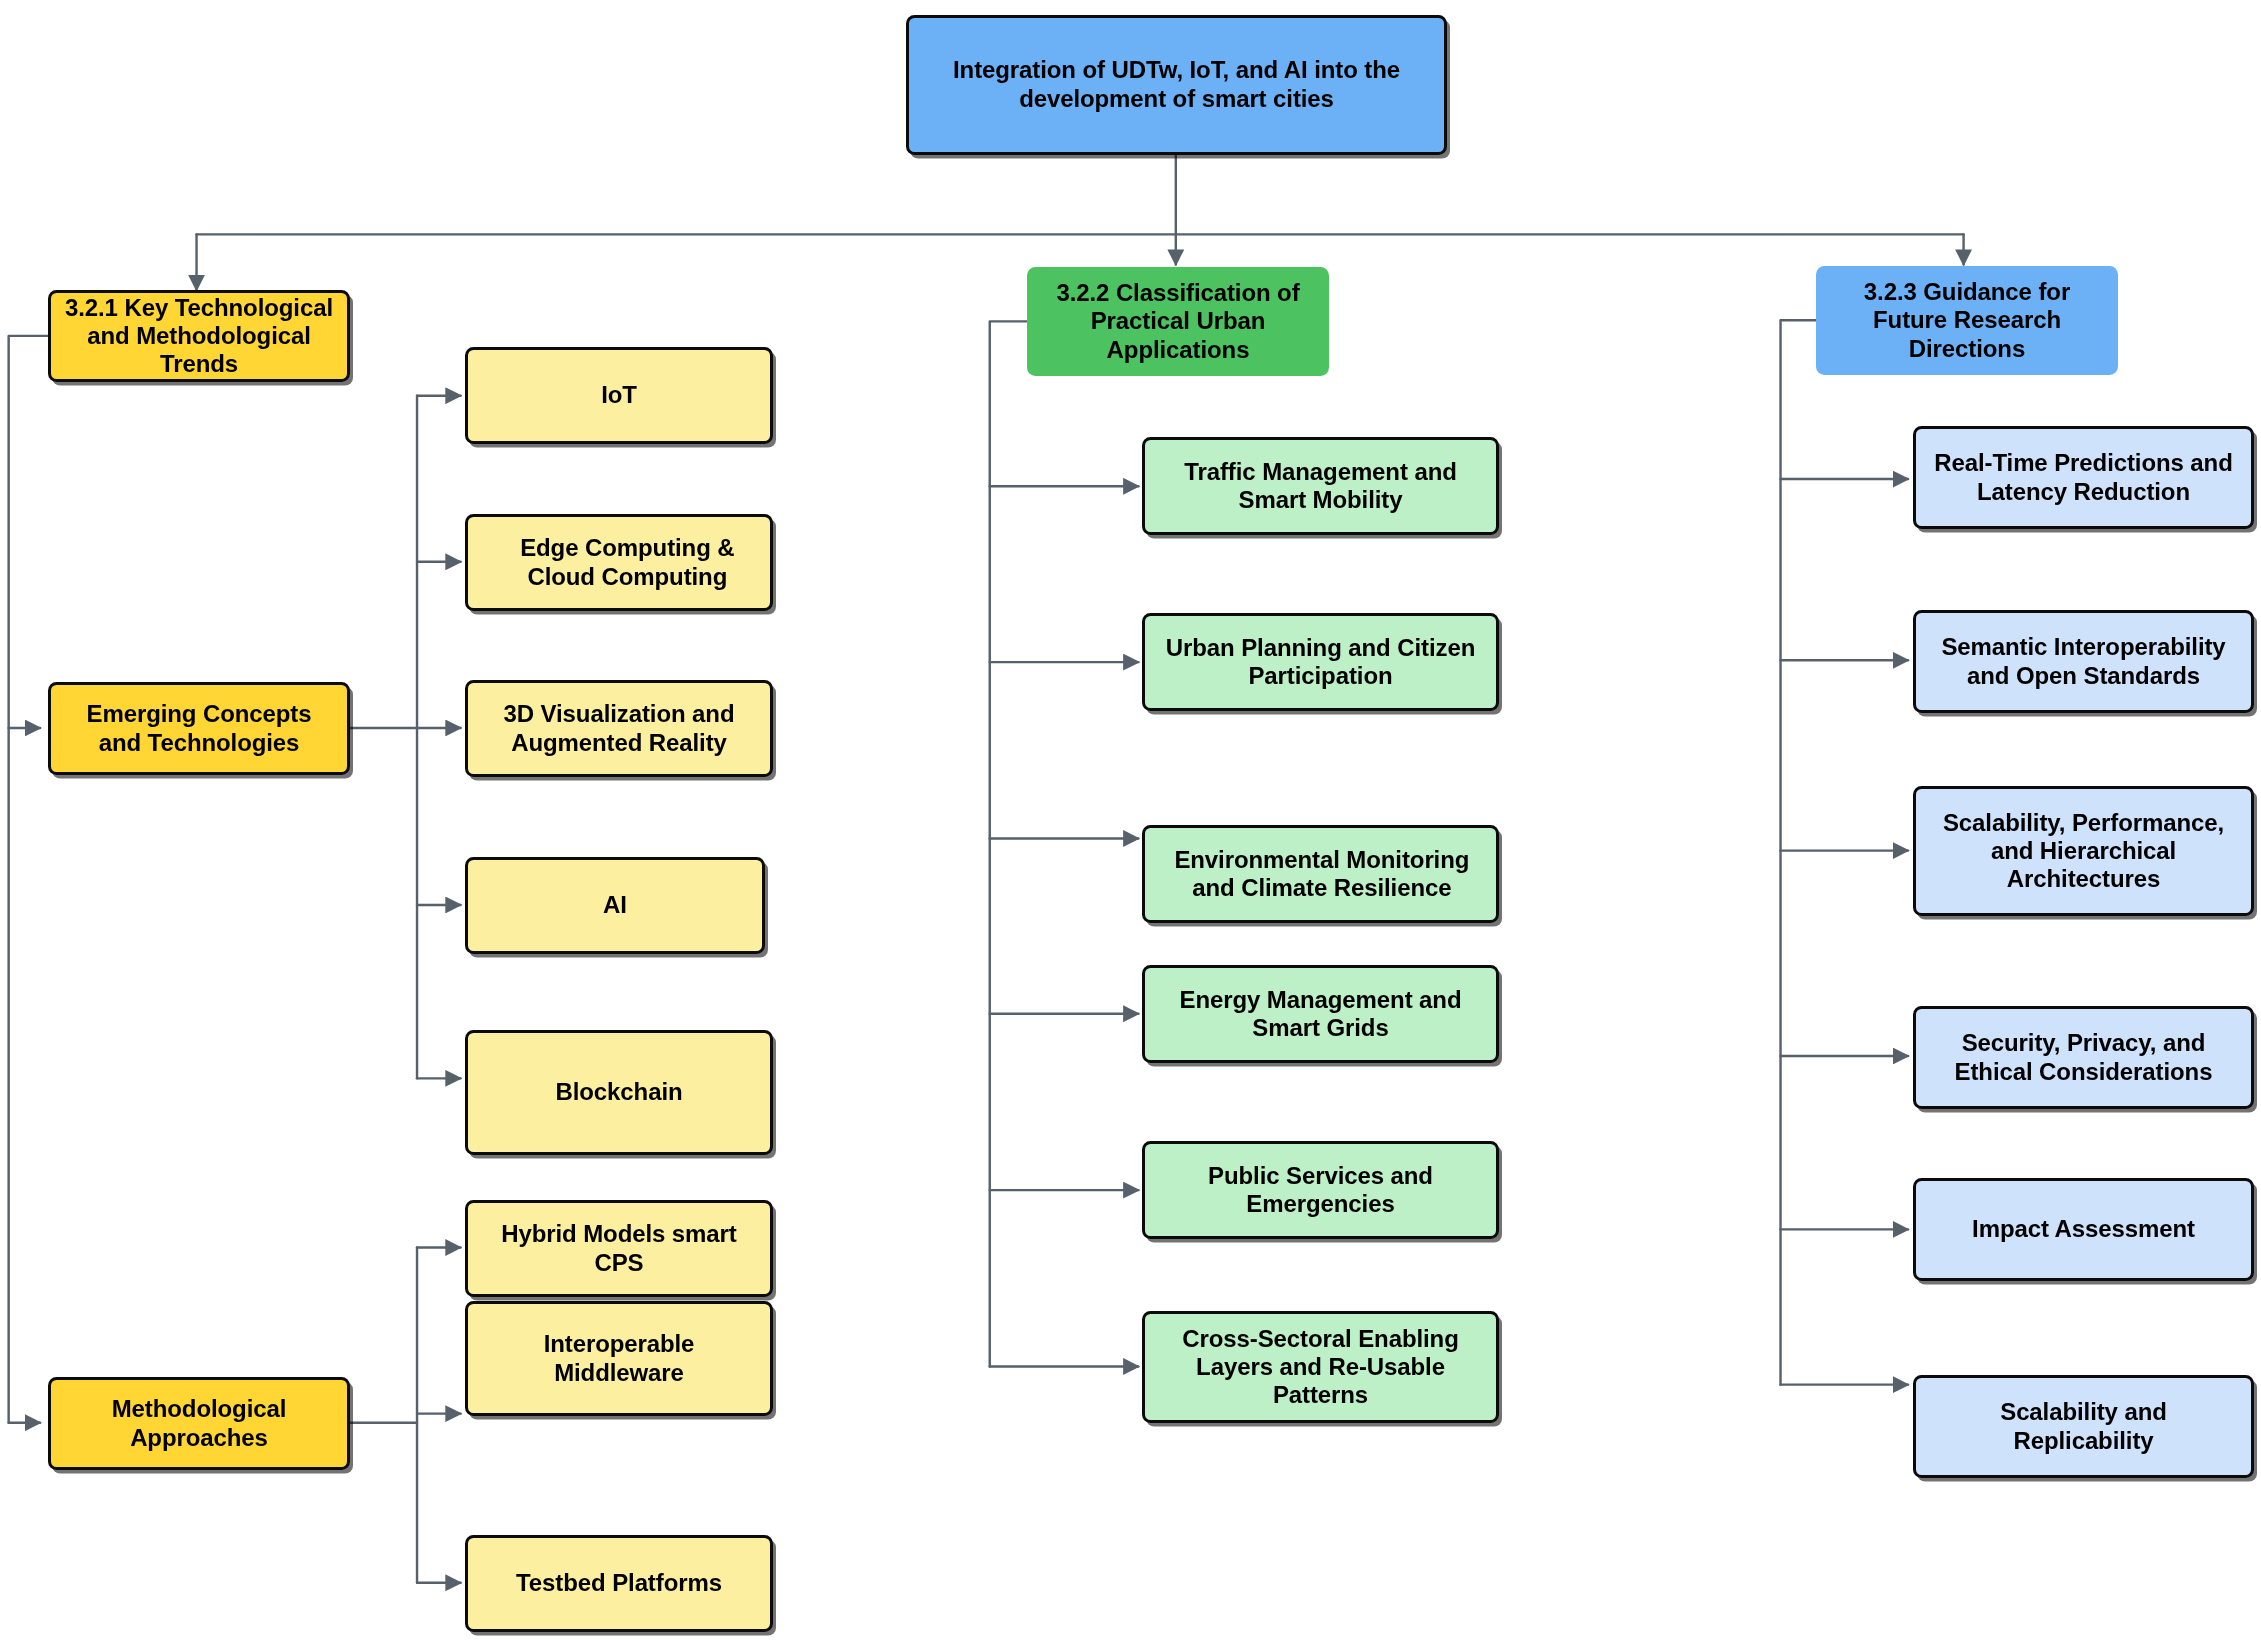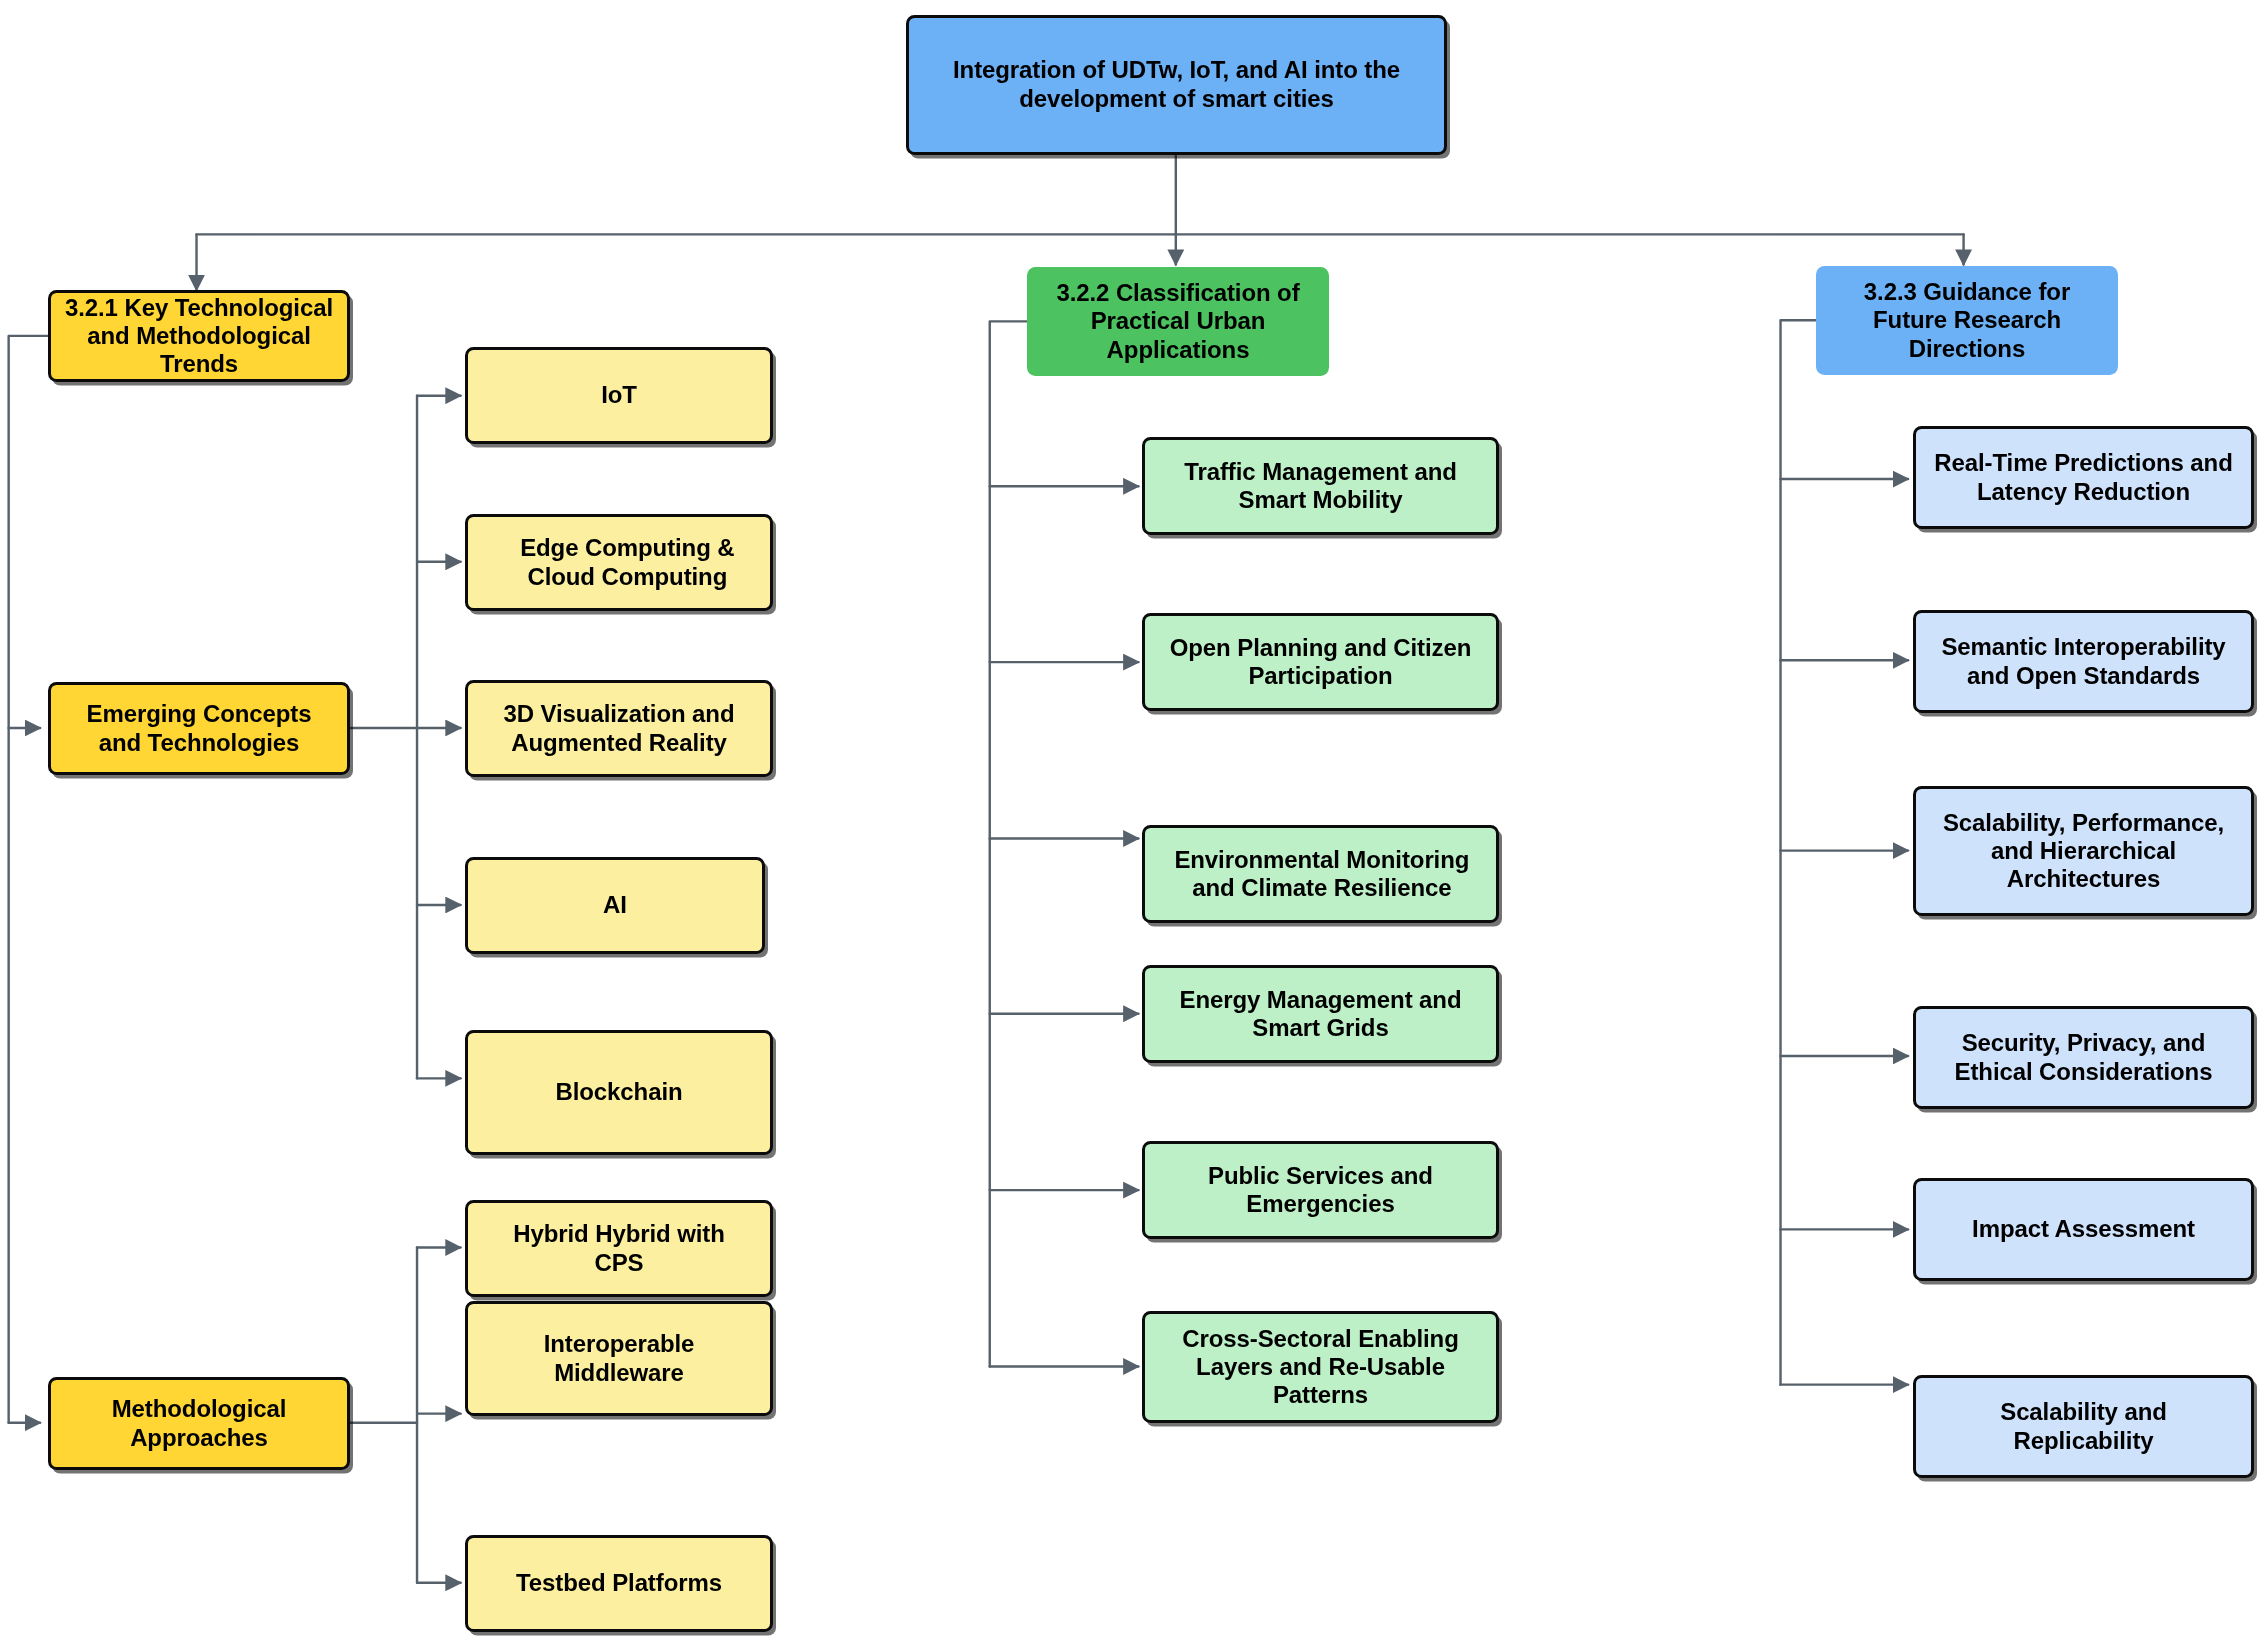--- a/index.html
+++ b/index.html
@@ -134,36 +134,36 @@
   <div class="node leaf-yellow bordered" style="left:465px; top:514px; width:308px; height:97px;padding-left:24px;">Edge Computing &amp;
 Cloud Computing</div>
 
   <div class="node leaf-yellow bordered" style="left:465px; top:680px; width:308px; height:97px;">3D Visualization and
 Augmented Reality</div>
 
   <div class="node leaf-yellow bordered" style="left:465px; top:857px; width:300px; height:97px;">AI</div>
 
   <div class="node leaf-yellow bordered" style="left:465px; top:1030px; width:308px; height:125px;">Blockchain</div>
 
-  <div class="node leaf-yellow bordered" style="left:465px; top:1200px; width:308px; height:97px;">Hybrid Hybrid with
+  <div class="node leaf-yellow bordered" style="left:465px; top:1200px; width:308px; height:97px;">Hybrid Models smart
 CPS</div>
 
   <div class="node leaf-yellow bordered" style="left:465px; top:1294px; width:308px; height:115px;margin-top:7px;">Interoperable
 Middleware</div>
 
   <div class="node leaf-yellow bordered" style="left:465px; top:1535px; width:308px; height:97px;">Testbed Platforms</div>
 
   <div class="node sec-green plain" style="left:1027px; top:267px; width:302px; height:109px;">3.2.2 Classification of
 Practical Urban
 Applications</div>
 
   <div class="node leaf-green bordered" style="left:1142px; top:437px; width:357px; height:98px;">Traffic Management and
 Smart Mobility</div>
 
-  <div class="node leaf-green bordered" style="left:1142px; top:613px; width:357px; height:98px;">Open Planning and Citizen
+  <div class="node leaf-green bordered" style="left:1142px; top:613px; width:357px; height:98px;">Urban Planning and Citizen
 Participation</div>
 
   <div class="node leaf-green bordered" style="left:1142px; top:825px; width:357px; height:98px;padding-left:10px;">Environmental Monitoring
 and Climate Resilience</div>
 
   <div class="node leaf-green bordered" style="left:1142px; top:965px; width:357px; height:98px;">Energy Management and
 Smart Grids</div>
 
   <div class="node leaf-green bordered" style="left:1142px; top:1141px; width:357px; height:98px;">Public Services and
 Emergencies</div>

